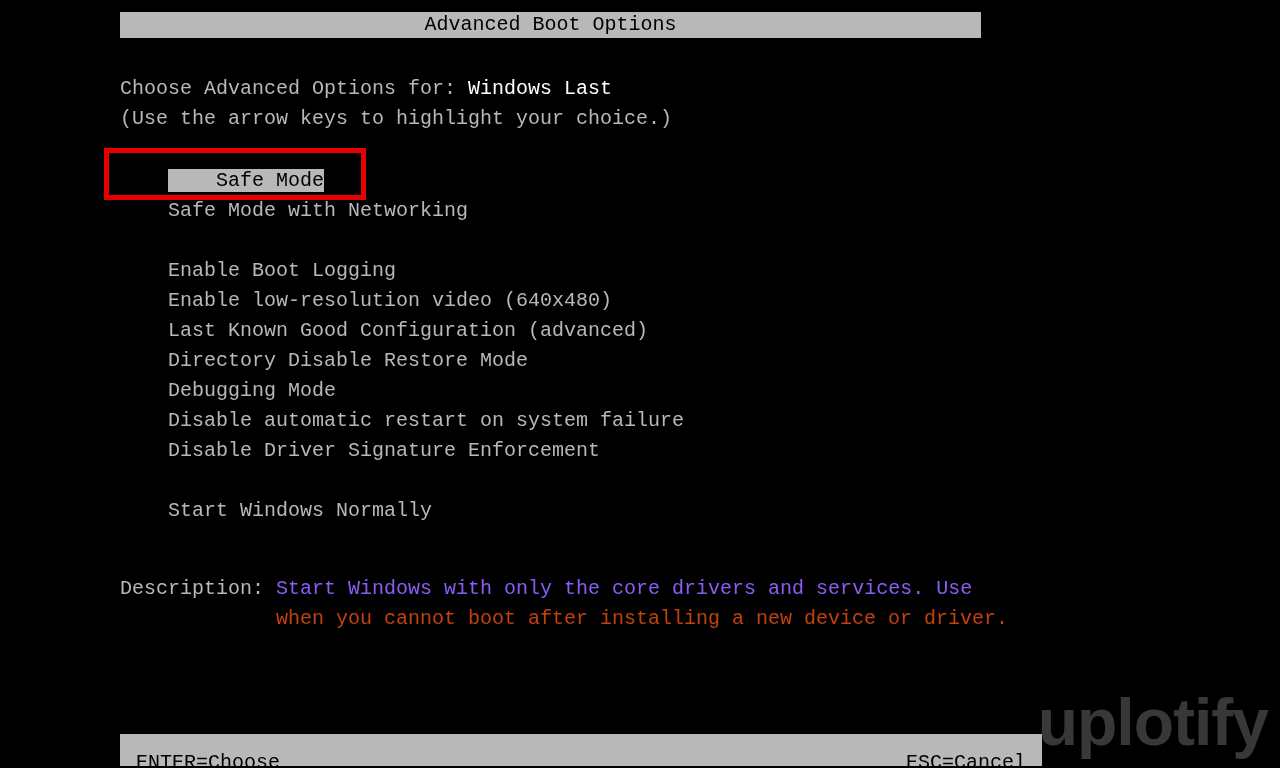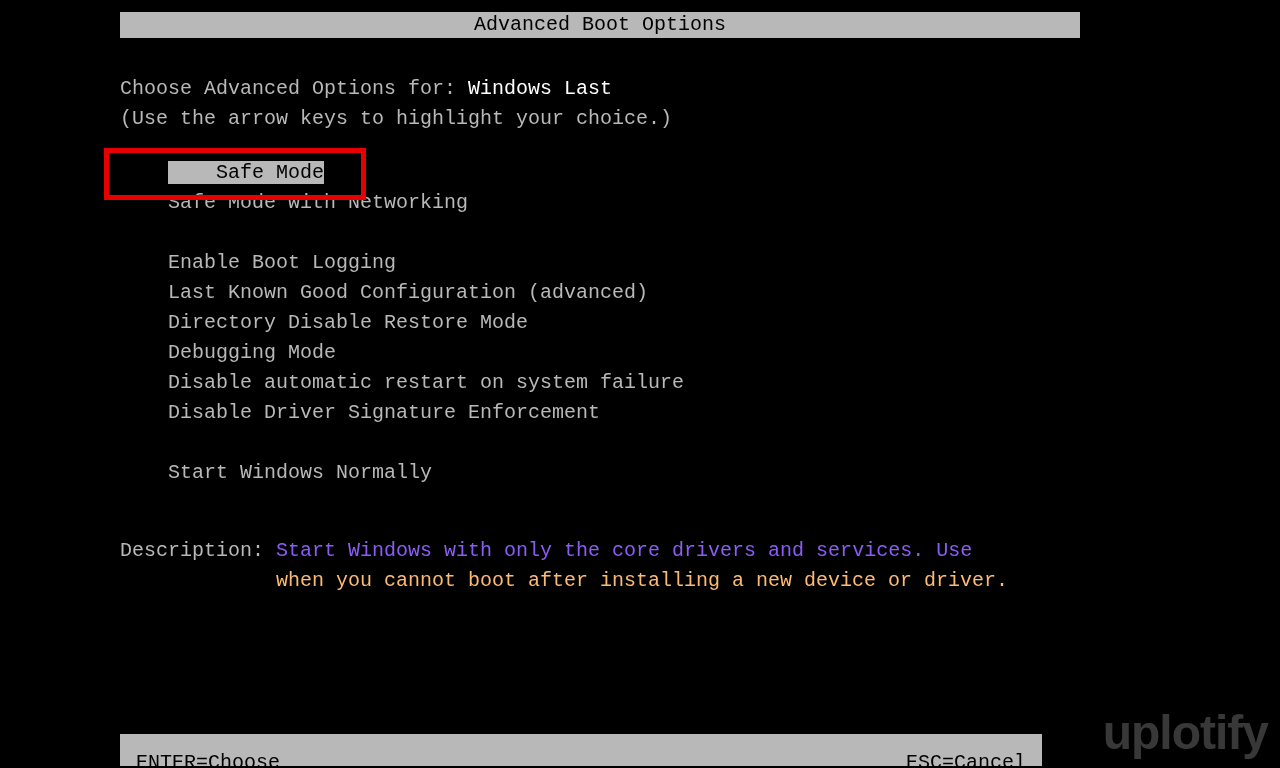--- a/index.html
+++ b/index.html
@@ -14,21 +14,21 @@
     font-family: Consolas, "Courier New", monospace;
     font-size: 20px;
     color: #b8b8b8;
     position: relative;
     overflow: hidden;
   }
   .title-bar {
     position: absolute;
     top: 12px;
     left: 120px;
-    width: 960px;
+    width: 861px;
     height: 26px;
     background: #b8b8b8;
     color: #000;
     text-align: center;
     line-height: 26px;
     font-size: 20px;
   }
   .content {
     position: absolute;
     top: 74px;
@@ -36,21 +36,21 @@
     width: 960px;
   }
   .prompt-line {
     white-space: pre;
     line-height: 30px;
   }
   .white-text {
     color: #fff;
   }
   .options {
-    margin-top: 24px;
+    margin-top: 32px;
     margin-left: 48px;
   }
   .option-line {
     line-height: 30px;
     white-space: pre;
   }
   .option-line.selected {
     display: inline-block;
   }
   .option-line.selected .sel-span {
@@ -73,21 +73,21 @@
     margin-top: 48px;
     line-height: 30px;
   }
   .desc-label {
     color: #b8b8b8;
   }
   .desc-text {
     color: #8b5cf6;
   }
   .desc-line2 {
-    color: #fdba74;
+    color: #c2410c;
     margin-left: 156px;
   }
   .footer-bar {
     position: absolute;
     top: 734px;
     left: 120px;
     width: 922px;
     height: 26px;
     background: #b8b8b8;
     color: #000;
@@ -95,21 +95,21 @@
     font-size: 20px;
     display: flex;
     justify-content: space-between;
     padding: 16px 16px;
   }
   .watermark {
     position: absolute;
     bottom: 8px;
     right: 12px;
     font-family: Arial, sans-serif;
-    font-size: 48px;
+    font-size: 66px;
     font-weight: 700;
     color: rgba(200,200,200,0.28);
     letter-spacing: -1px;
     pointer-events: none;
   }
 </style>
 </head>
 <body>
 
 <div class="title-bar">
@@ -120,20 +120,21 @@
   <div class="prompt-line"><span>Choose Advanced Options for: </span><span class="white-text">Windows Last</span></div>
   <div class="prompt-line">(Use the arrow keys to highlight your choice.)</div>
 
   <div class="options">
     <div class="option-line selected"><span class="sel-span">    <span>Safe Mode</span></span></div><br>
     <div class="option-line">Safe Mode with Networking</div>
 
     <div class="group-gap"></div>
 
     <div class="option-line">Enable Boot Logging</div>
+    <div class="option-line">Enable low-resolution video (640x480)</div>
     <div class="option-line">Last Known Good Configuration (advanced)</div>
     <div class="option-line">Directory Disable Restore Mode</div>
     <div class="option-line">Debugging Mode</div>
     <div class="option-line">Disable automatic restart on system failure</div>
     <div class="option-line">Disable Driver Signature Enforcement</div>
 
     <div class="group-gap"></div>
 
     <div class="option-line">Start Windows Normally</div>
   </div>

